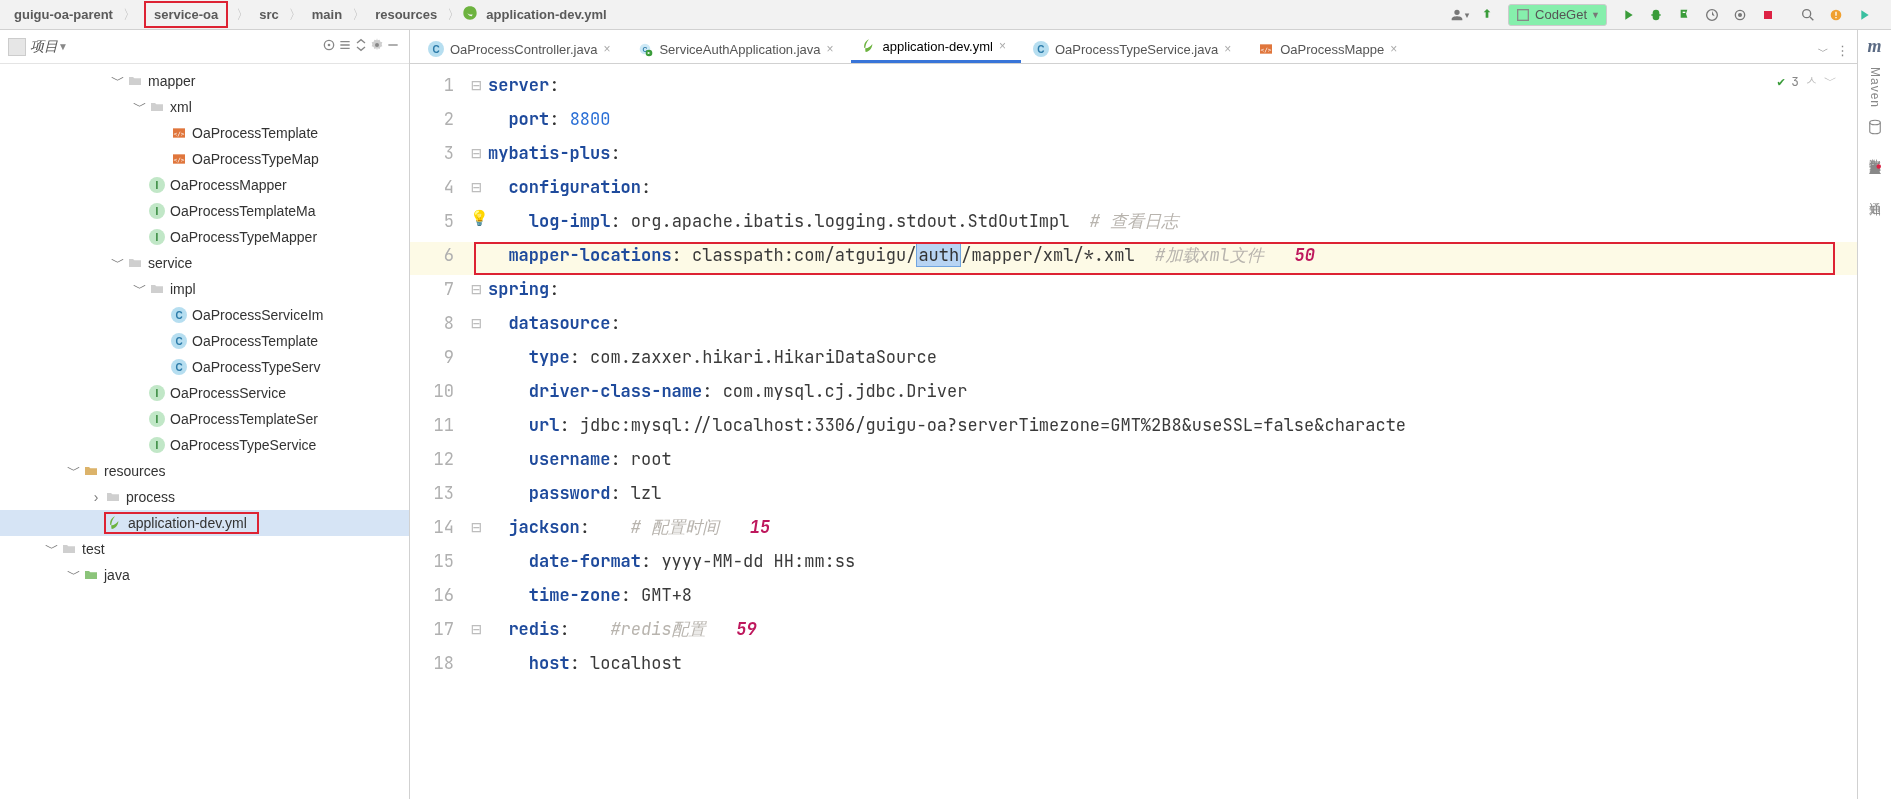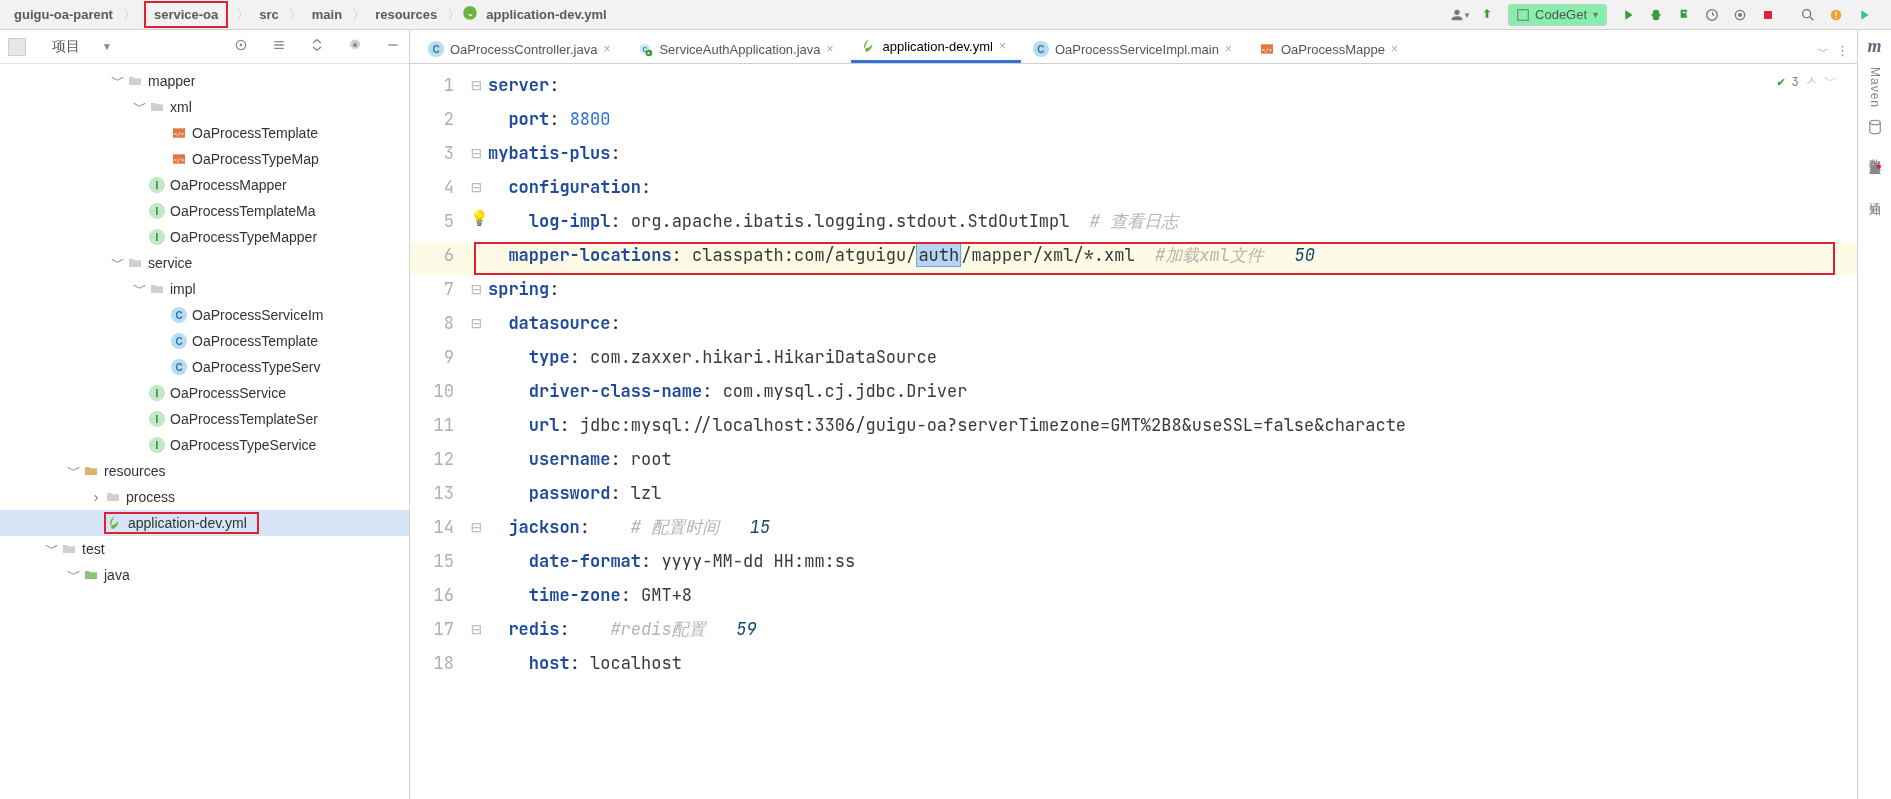--- a/index.html
+++ b/index.html
@@ -26,21 +26,21 @@
   }
   .breadcrumb .crumb { padding: 4px 8px; font-weight: bold; }
   .breadcrumb .crumb.boxed { border: 2px solid #d23; margin: 0 6px; text-align: center; }
   .breadcrumb .sep { color: #bbb; padding: 0 2px; }
   .breadcrumb .spacer { flex: 1; }
   .toolbar-icons { display: flex; align-items: center; gap: 2px; padding-right: 8px; }
   .toolbar-icons .ticon { width: 26px; height: 26px; display: flex; align-items: center; justify-content: center; border-radius: 3px; }
   .codeget { display:flex; align-items:center; border:1px solid #ccc; border-radius:3px; padding:2px 6px; margin:0 6px; background:#86efac; color:#555; gap:4px; }
   .body-row { flex:1; display:flex; min-height:0; }
   .left-panel { width: 410px; border-right: 1px solid #d1d1d1; display:flex; flex-direction:column; min-height:0; }
-  .left-header { height: 34px; border-bottom: 1px solid #e4e4e4; display:flex; align-items:center; padding:0 8px; gap:22px; }
+  .left-header { height: 34px; border-bottom: 1px solid #e4e4e4; display:flex; align-items:center; padding:0 8px; gap:0;font-style:italic; }
   .left-header .spacer { flex:1; }
   .tree { flex:1; overflow:auto; font-size:14px; padding:4px 0; }
   .tree-item { display:flex; align-items:center; height:26px; padding-left:0; white-space:nowrap; }
   .tree-item.gutter-sel { background:#d6e4f5; }
   .tree-item .ind { display:inline-block; }
   .tree-item .caret { width:16px; text-align:center; color:#7a7a7a; }
   .tree-item .ticon2 { width:18px; height:18px; display:flex; align-items:center; justify-content:center; margin-right:4px; }
   .tree-item .label { padding-right:10px; }
   .selected-file { border:2px solid #d23; display:inline-flex; align-items:center; height:22px; }
   .folder-ico { color:#e0a458; }
@@ -59,21 +59,21 @@
   .gutter { width:54px; text-align:right; color:#b0b0b0; padding:4px 10px 4px 0; user-select:none; }
   .gutter div { height:34px; line-height:34px; }
   .fold-gutter { width:24px; color:#c9c9c9; padding-top:4px; }
   .fold-gutter div { height:34px; line-height:34px; text-align:center; position:relative; }
   .code { flex:1; padding-top:4px; overflow:hidden; white-space:pre; }
   .code .line { height:34px; line-height:34px; }
   .k { color:#1e4a9c; font-weight:600; }
   .v { color:#3a3a3a; }
   .num { color:#2a6fd6; }
   .cm { color:#b8b4ae; font-style:italic; }
-  .hint-num { color:#0c4a6e; font-style:italic; }
+  .hint-num { color:#be185d; font-style:italic;font-weight:bold; }
   .sel { background:#b8d4f3; border:1px solid #6fa4e0; padding:0 1px; }
   .line6-box { position:absolute; border:2px solid #d23; left:64px; right:22px; top:178px; height:33px; pointer-events:none; }
   .line6-bg { position:absolute; left:0; right:0; top:178px; height:33px; background:#fdfae6; z-index:-1; }
   .bulb { position:absolute; left:60px; top:144px; color:#d9a400; font-size:15px; }
   .warns { position:absolute; right:20px; top:8px; display:flex; gap:6px; align-items:center; color:#888; font-size:13px; }
   .right-rail { width:34px; border-left:1px solid #d1d1d1; display:flex; flex-direction:column; align-items:center; padding-top:6px; gap:10px; color:#888; }
   .right-rail .rr-item { writing-mode:vertical-rl; text-orientation:mixed; font-size:12px; letter-spacing:1px; }
   .maven-m { font-family:serif; font-weight:bold; font-style:italic; color:#5b6b84; font-size:18px; }
   .icon-svg { width:16px; height:16px; }
   .proj-label { font-size:14px; color:#555; }
@@ -416,21 +416,21 @@
               <path fill="#6db33f" d="M12 2C6 5 4 10 5 15c4 1 9-1 12-6 0 6-4 11-10 12 0 0-3-10 5-19z"></path>
             </svg>
           </span>
           <span>application-dev.yml</span>
           <span class="close">×</span>
         </div>
         <div class="tab">
           <span class="ticon2">
             <span class="java-c">C</span>
           </span>
-          <span>OaProcessServiceImpl.main</span>
+          <span>OaProcessTypeService.java</span>
           <span class="close">×</span>
         </div>
         <div class="tab">
           <span class="ticon2">
             <svg viewBox="0 0 24 24" width="16" height="16">
               <rect x="3" y="5" width="18" height="14" fill="#e0763c"></rect>
               <text x="12" y="16" font-size="9" fill="#fff" text-anchor="middle" font-family="monospace">&lt;/&gt;</text>
             </svg>
           </span>
           <span>OaProcessMappe</span>

